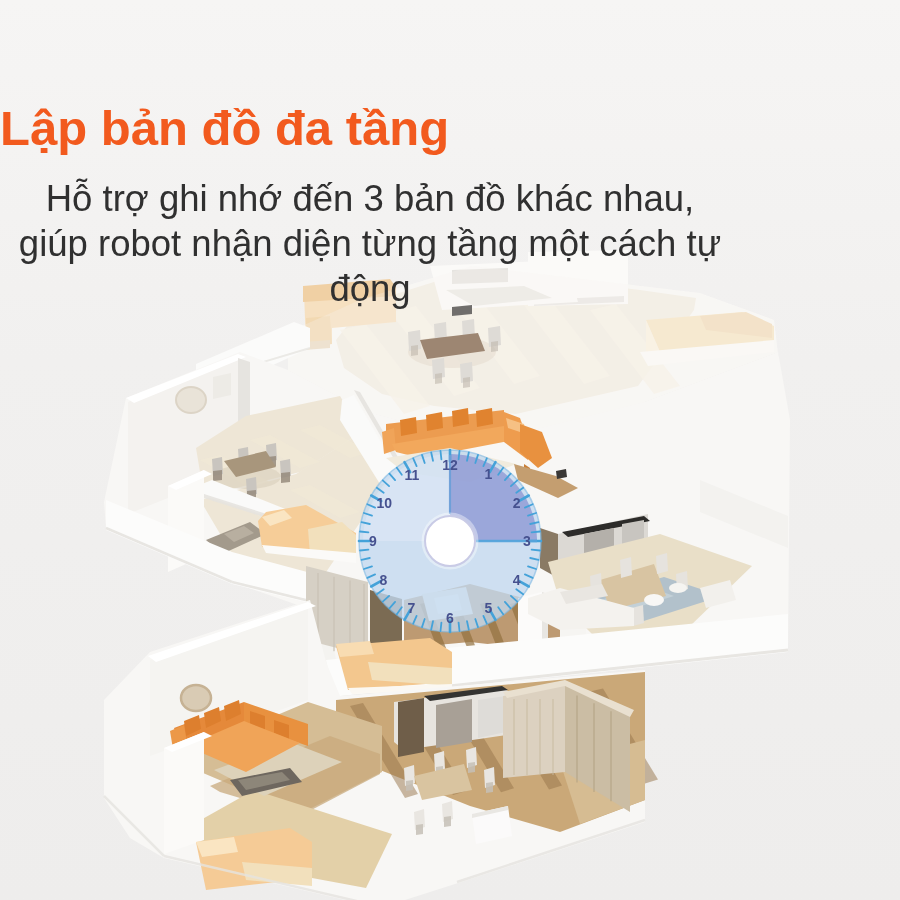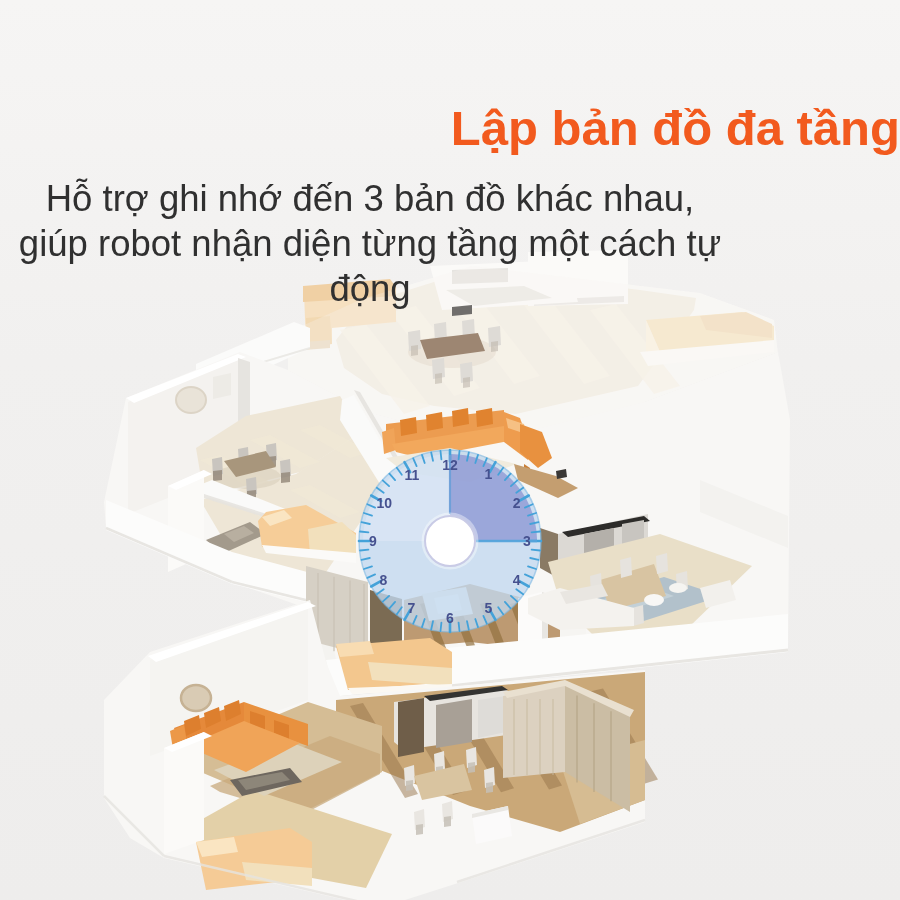--- a/index.html
+++ b/index.html
@@ -1,18 +1,18 @@
 <!DOCTYPE html>
 <html><head><meta charset="utf-8">
 <style>
 html,body{margin:0;padding:0}
 body{width:900px;height:900px;position:relative;overflow:hidden;
 background:linear-gradient(180deg,#f6f5f4 0%,#f1f0ef 40%,#eeedec 100%);
 font-family:"Liberation Sans",sans-serif}
-.title{position:absolute;z-index:3;left:0;top:100px;width:900px;text-align:right;
+.title{position:absolute;z-index:3;left:0;top:100px;width:900px;text-align:left;
 color:#f25a1e;font-size:49px;font-weight:bold;letter-spacing:0px}
 .sub{position:absolute;z-index:3;left:0;top:176px;width:740px;text-align:center;
 color:#303030;font-size:36.5px;line-height:45px}
 </style></head>
 <body>
 <div class="title">Lập bản đồ đa tầng</div>
 <div class="sub">Hỗ trợ ghi nhớ đến 3 bản đồ khác nhau,<br>giúp robot nhận diện từng tầng một cách tự động</div>
 <svg width="900" height="900" viewBox="0 0 900 900" style="position:absolute;left:0;top:0;z-index:1">
     <polygon points="288.0,352.0 302.0,326.0 362.0,299.0 472.0,266.0 700.0,293.0 774.0,320.0 778.0,354.0 644.0,404.0 508.0,438.0 428.0,430.0 368.0,414.0 288.0,372.0" fill="#f9f8f6"></polygon>
     <polygon points="336.0,340.0 364.0,304.0 472.0,270.0 640.0,290.0 696.0,298.0 694.0,310.0 638.0,386.0 516.0,414.0 434.0,406.0 382.0,394.0 344.0,368.0" fill="#f2ede2"></polygon>

